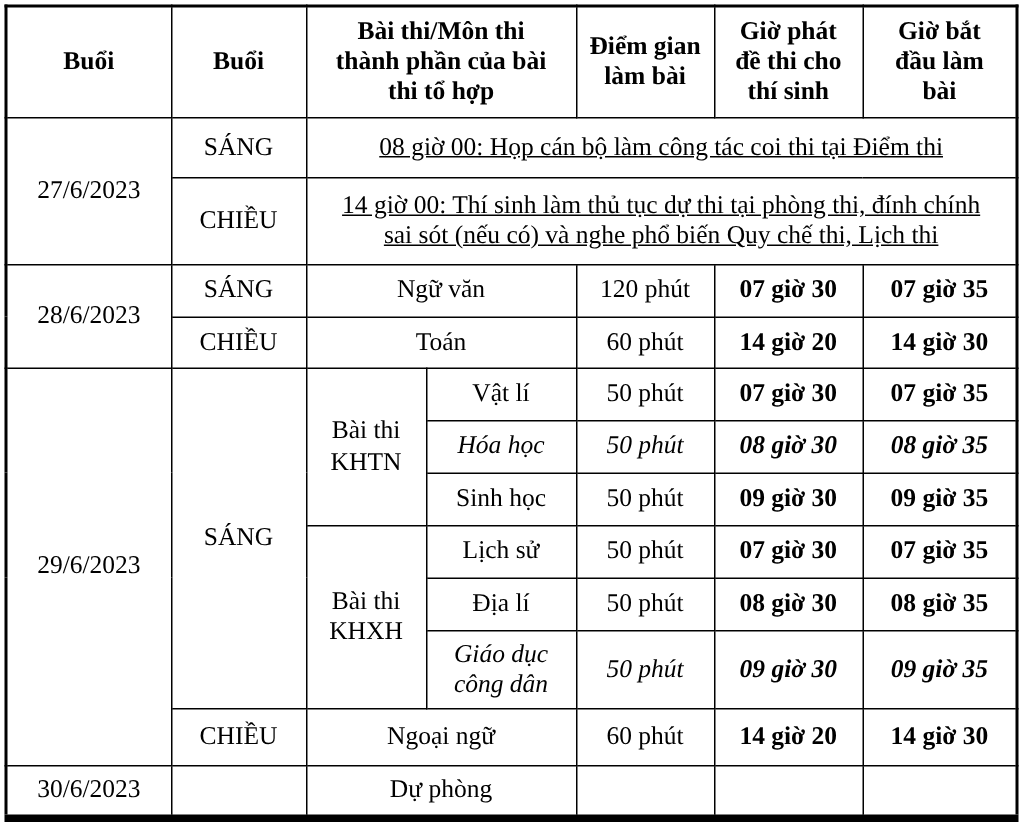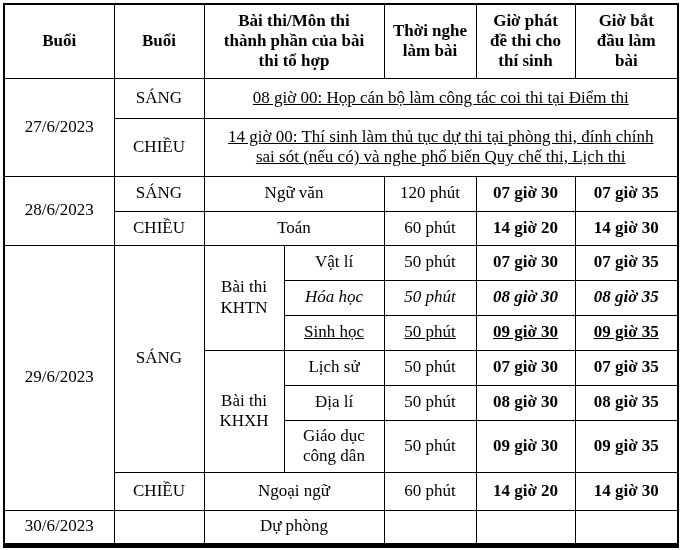--- a/index.html
+++ b/index.html
@@ -43,24 +43,24 @@
   }
   td.b { font-weight: bold; }
   
   tr.r0  { height: 74px; }
   tr.r1  { height: 40px; }
   tr.r2  { height: 58px; }
   tr.r3  { height: 35px; }
   tr.r4  { height: 34px; }
   tr.r5  { height: 35px; }
   tr.r6  { height: 35px; font-style: italic; }
-  tr.r7  { height: 35px; text-decoration: underline; }
+  tr.r7  { height: 35px; }
   tr.r8  { height: 35px; }
   tr.r9  { height: 35px; margin-top: 32px; }
-  tr.r10 { height: 52px; }
+  tr.r10 { height: 52px; font-style: italic; }
   tr.r11 { height: 38px; }
   tr.r12 { height: 35px; }
 </style>
 </head>
 <body>
 
 <table class="sched">
   <colgroup>
     <col style="width:110px">
     <col style="width:90px">
@@ -71,21 +71,21 @@
     <col style="width:103px">
   </colgroup>
 
   <tbody>
       <tr class="r0">
     <th>Buổi</th>
     <th>Buổi</th>
     <th colspan="2">Bài thi/Môn thi
 thành phần của bài
 thi tổ hợp</th>
-    <th>Thời nghe
+    <th>Điểm gian
 làm bài</th>
     <th>Giờ phát
 đề thi cho
 thí sinh</th>
     <th>Giờ bắt
 đầu làm
 bài</th>
   </tr>
 
   <tr class="r1">

